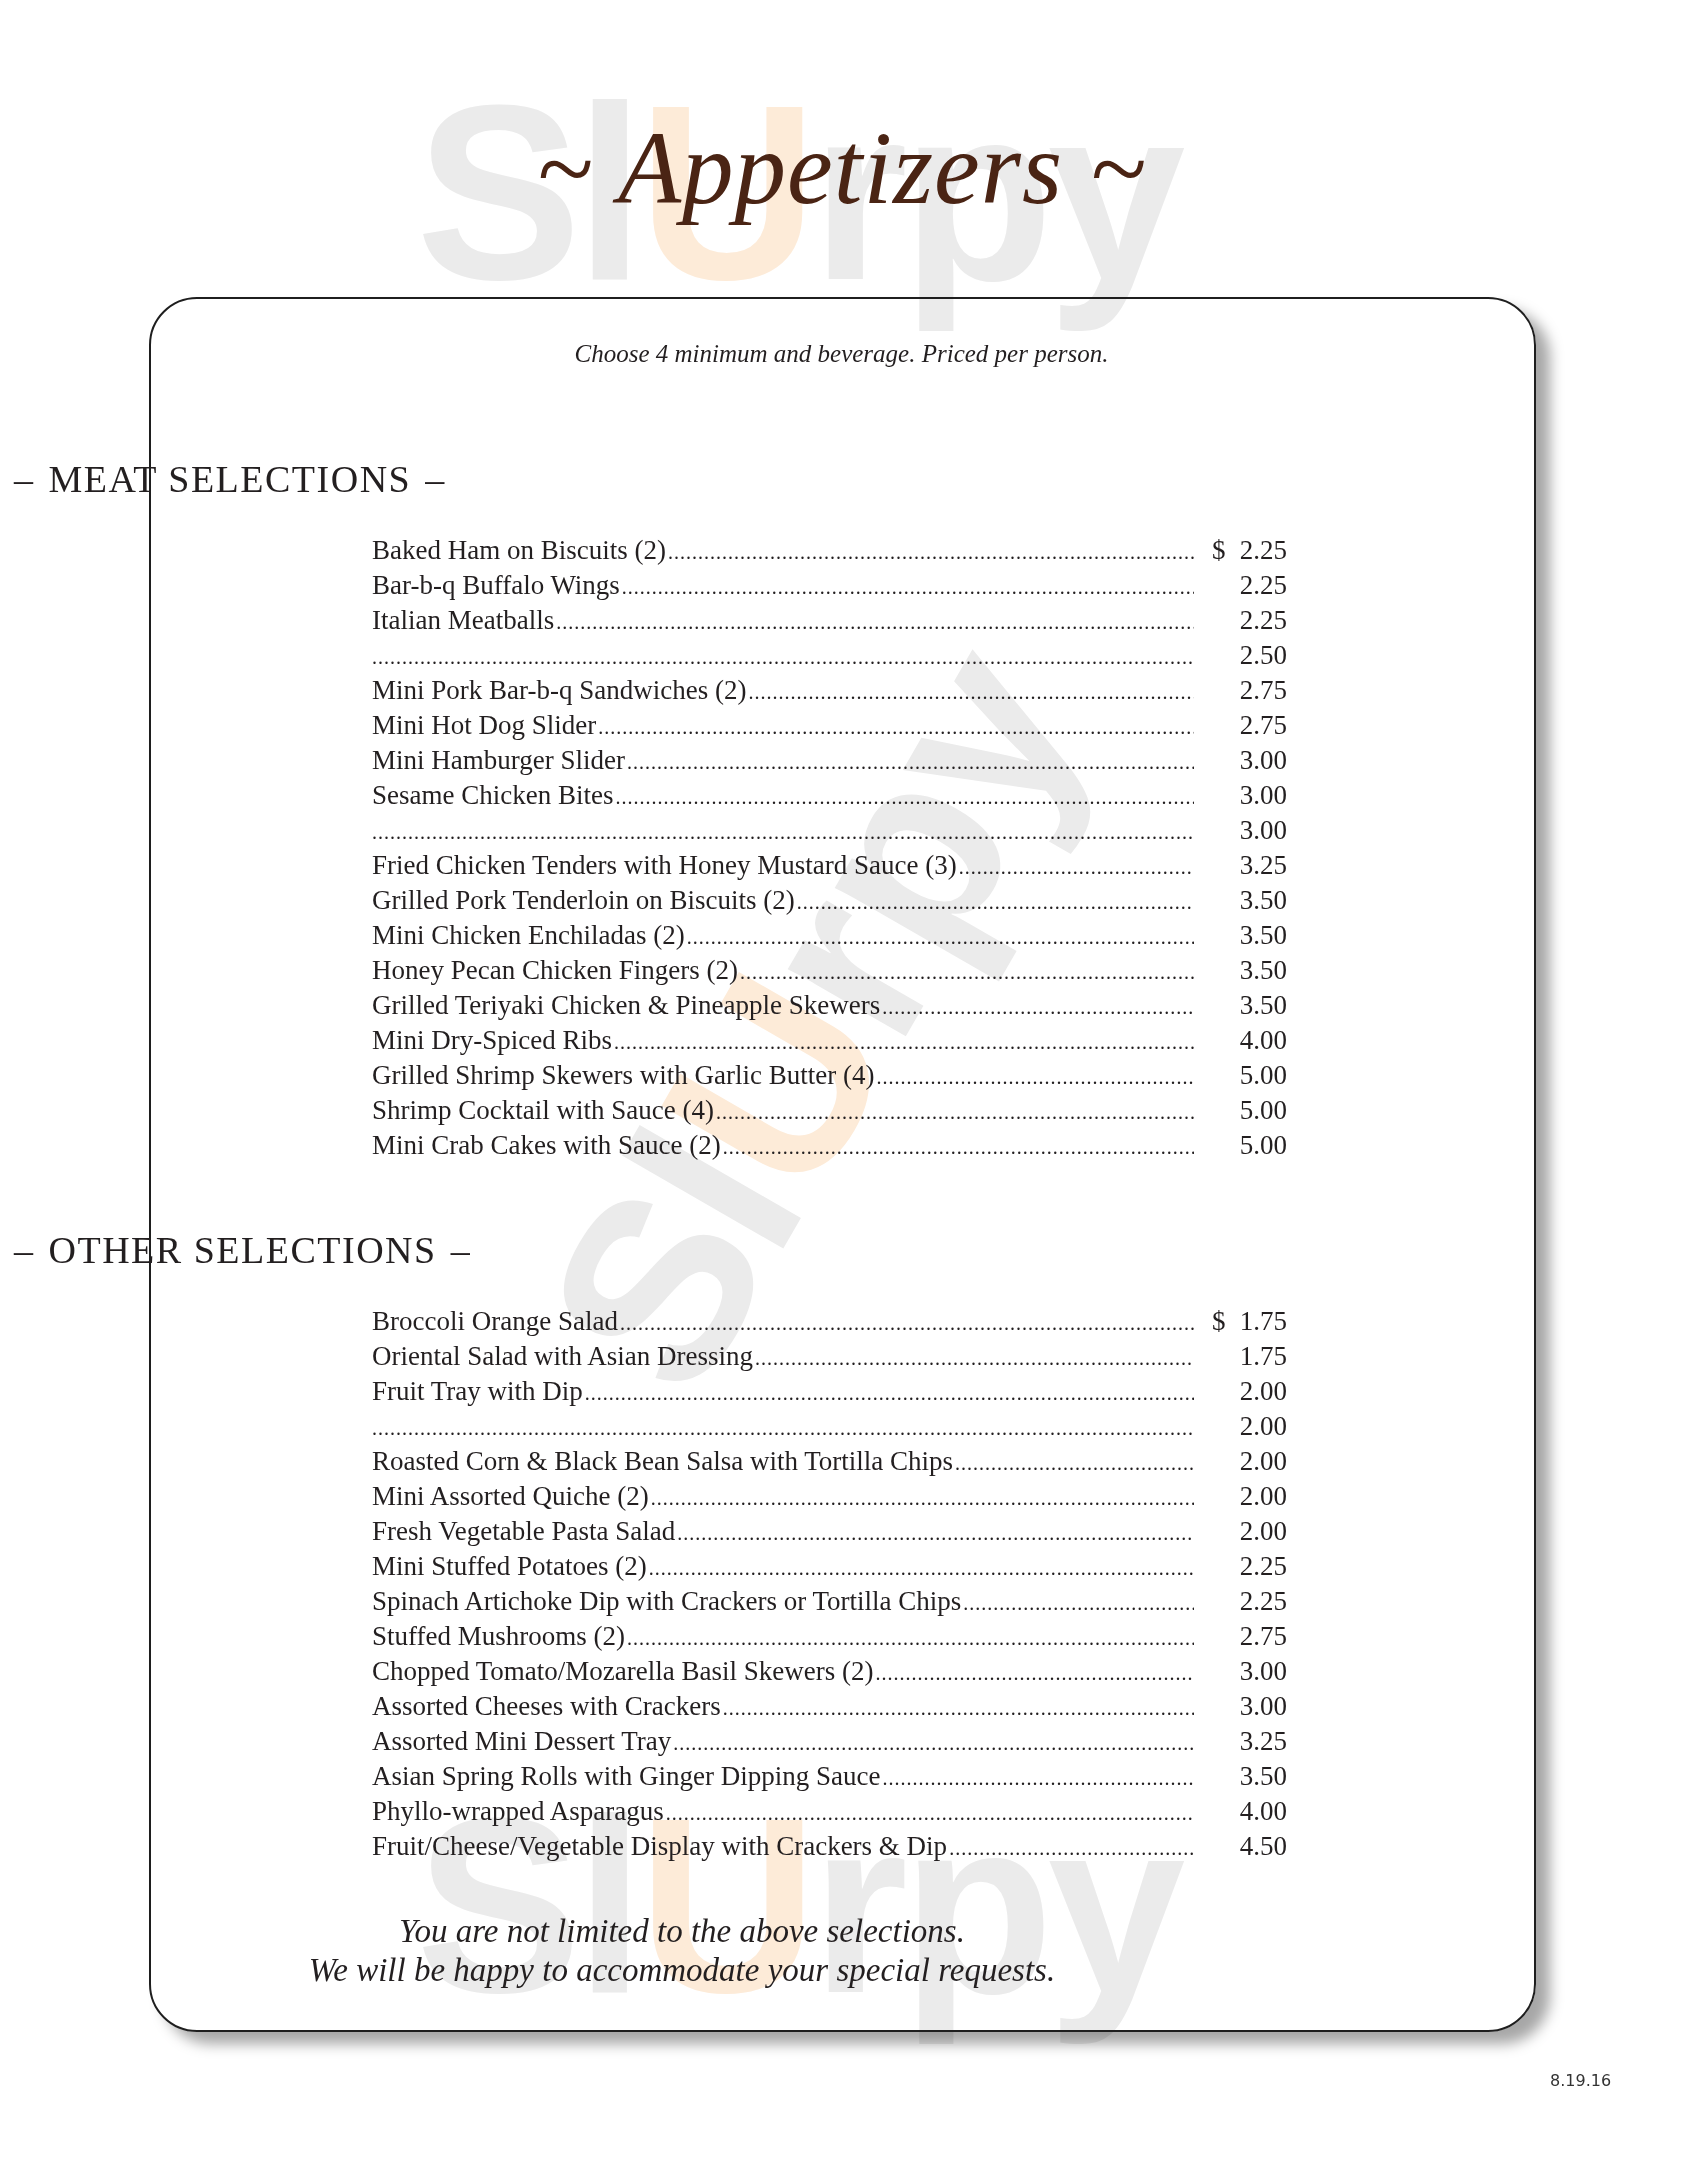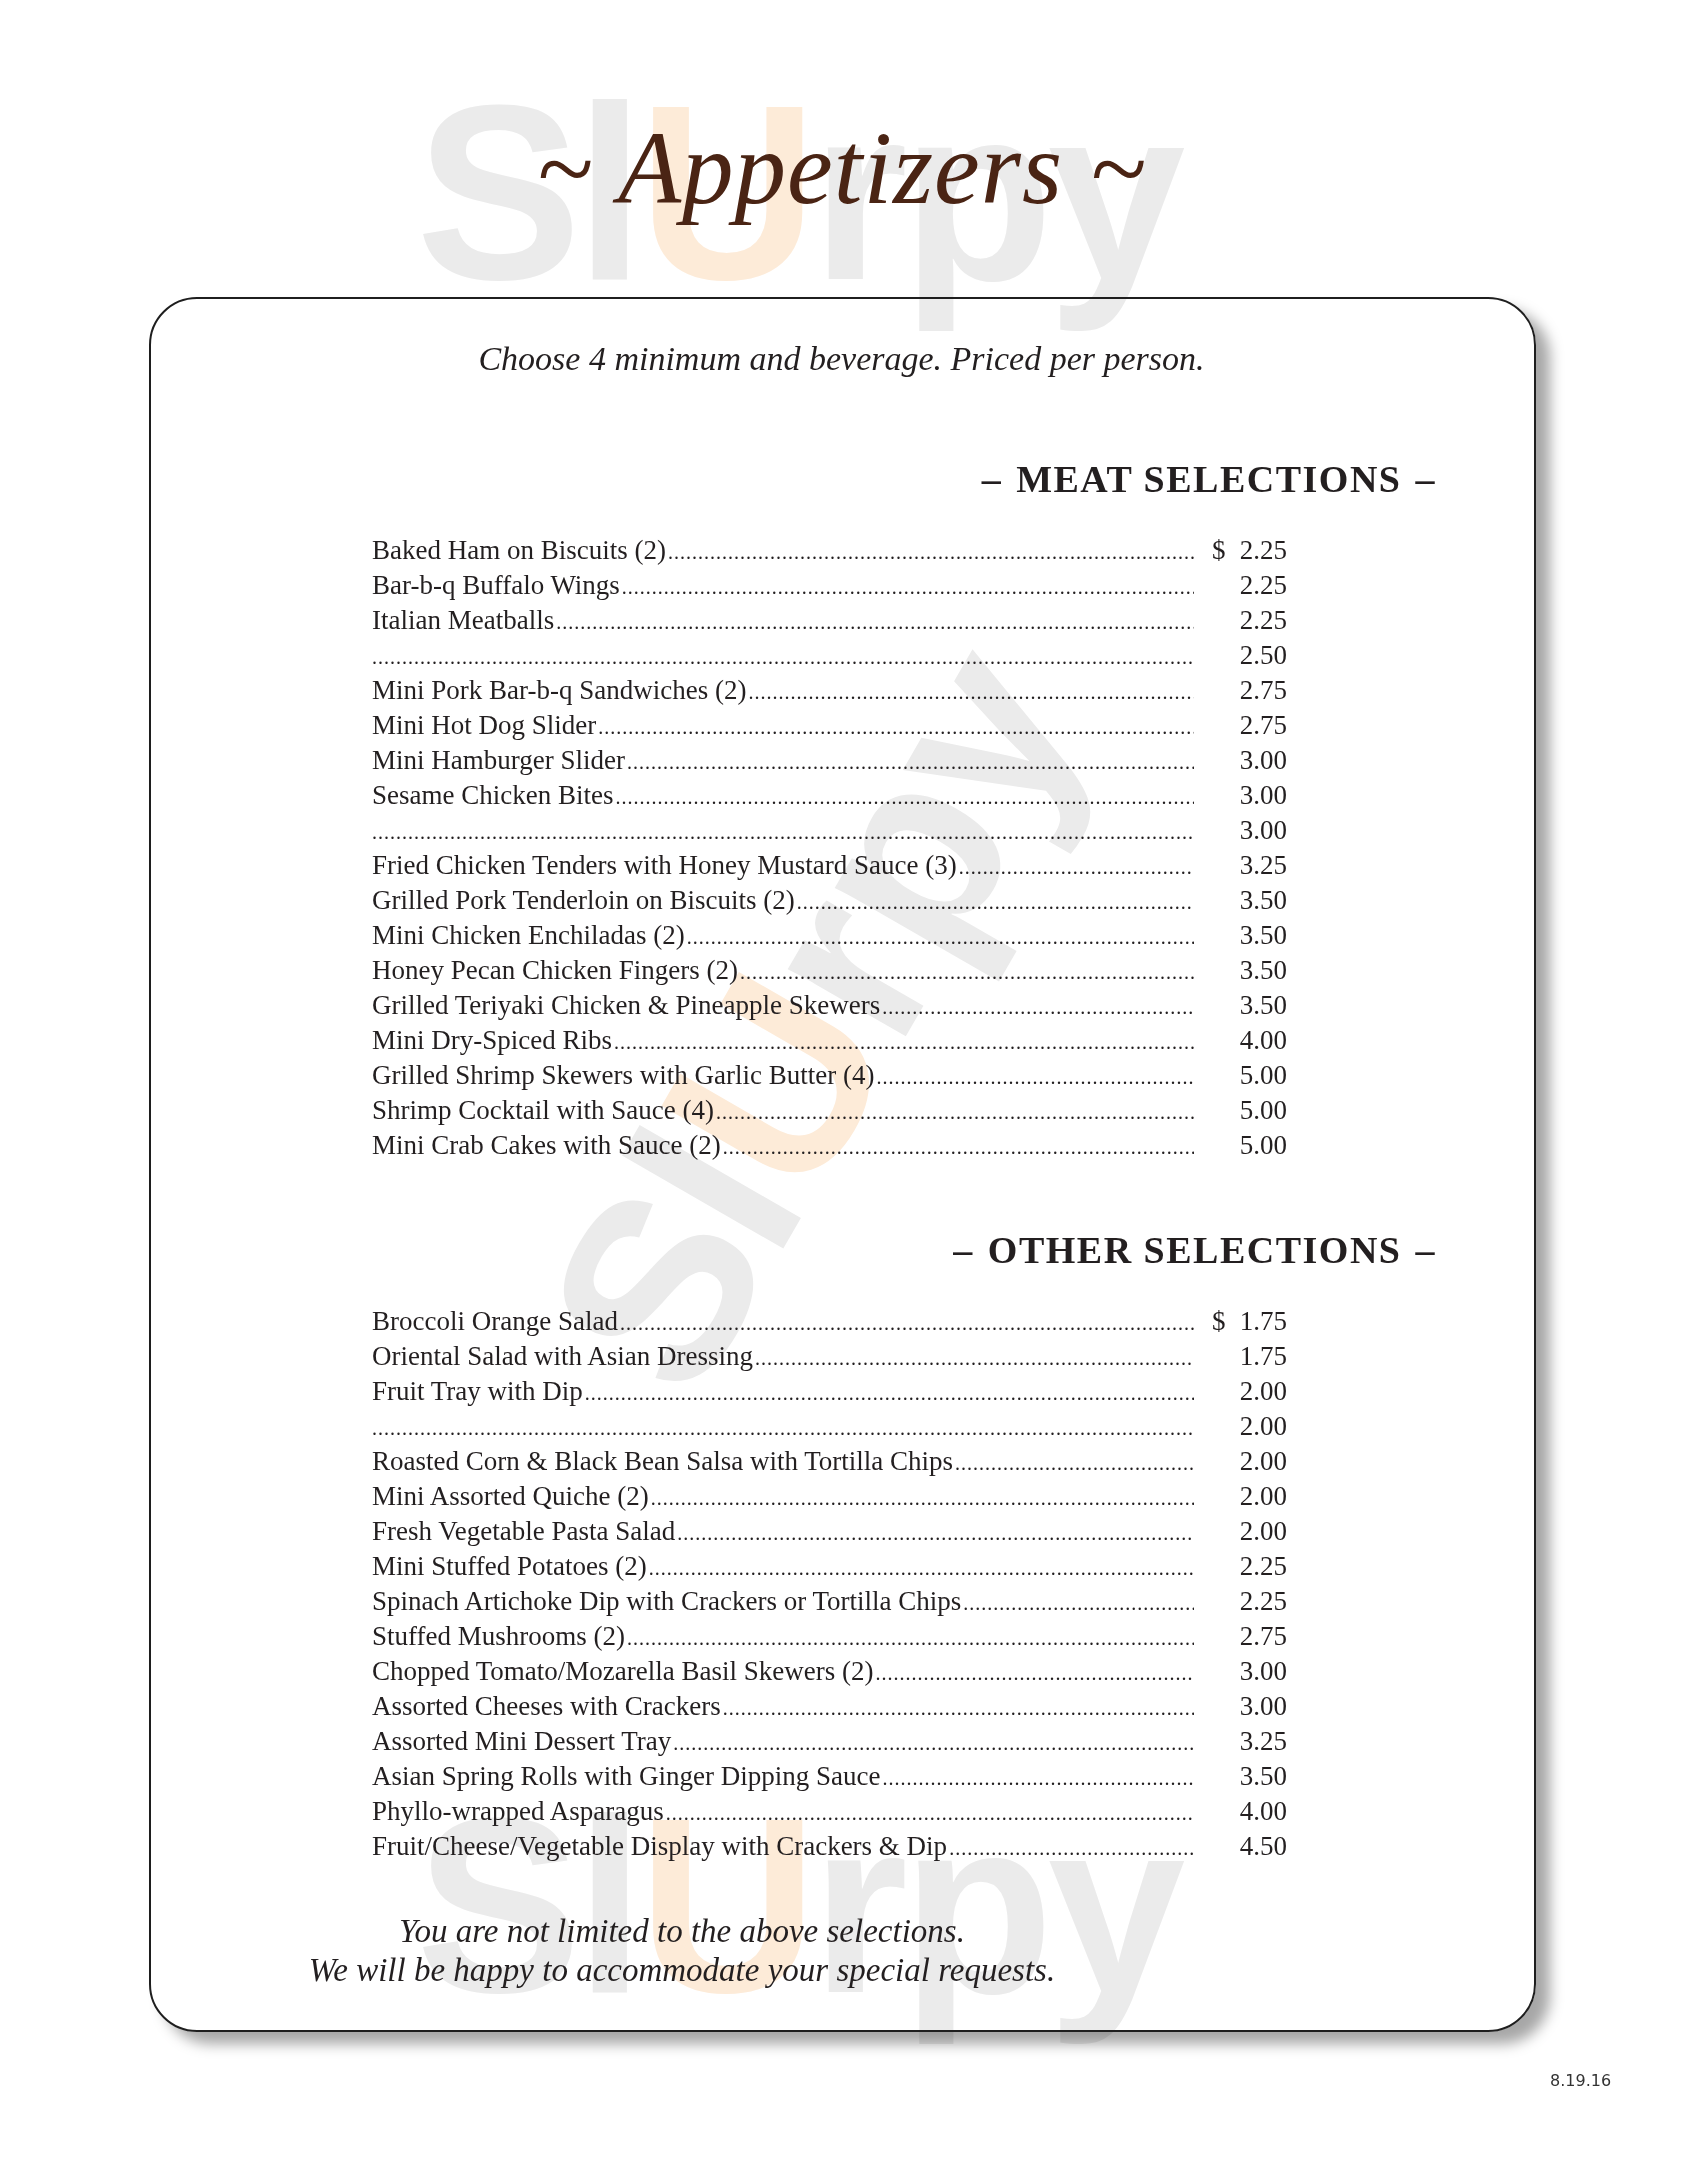--- a/index.html
+++ b/index.html
@@ -17,24 +17,24 @@
 
   .title { position:absolute; left:0; width:1683px; top:117px; text-align:center; z-index:2;
            font-family:"Liberation Serif","DejaVu Serif",serif; font-style:italic; font-size:103px;
            color:#4a2414; line-height:1; letter-spacing:1px; }
 
   .card { position:absolute; left:149px; top:297px; width:1383px; height:1731px;
           border:2.5px solid #1e1e1e; border-radius:48px; background:transparent; z-index:1;
           box-shadow: 14px 12px 14px rgba(0,0,0,0.35); }
 
   .subtitle { position:absolute; left:0; width:1683px; top:340px; text-align:center; z-index:2;
-              font-style:italic; font-size:34px; color:#231f20; }
-
-  .section-title { position:absolute; left:0; width:1450px; text-align:right; z-index:2;
-                   font-size:38px; letter-spacing:1.5px; color:#231f20; font-weight:bold; }
+              font-style:italic; font-size:25px; color:#231f20; }
+
+  .section-title { position:absolute; left:0; width:1450px; text-align:left; z-index:2;
+                   font-size:38px; letter-spacing:1.5px; color:#231f20; font-weight:normal; }
   .section-title .dash { display:inline-block; margin:0 14px; }
 
   .menu-list { position:absolute; left:368px; width:915px; z-index:2; margin:4px; padding:0; list-style:none; }
   .menu-item { position:relative; height:35px; line-height:35px; font-size:27px; display:flex; align-items:baseline; }
   .menu-item .name { white-space:nowrap; padding-right:2px; background:transparent; }
   .menu-item .dots { flex:1; overflow:hidden; white-space:nowrap; font-size:20px; letter-spacing:1px; color:#231f20; margin-right:18px; }
   .menu-item .dots::after { content:"......................................................................................................................................................................"; }
   .menu-item .cur { width:22px; text-align:left; }
   .menu-item .price { width:53px; text-align:right; }
 

